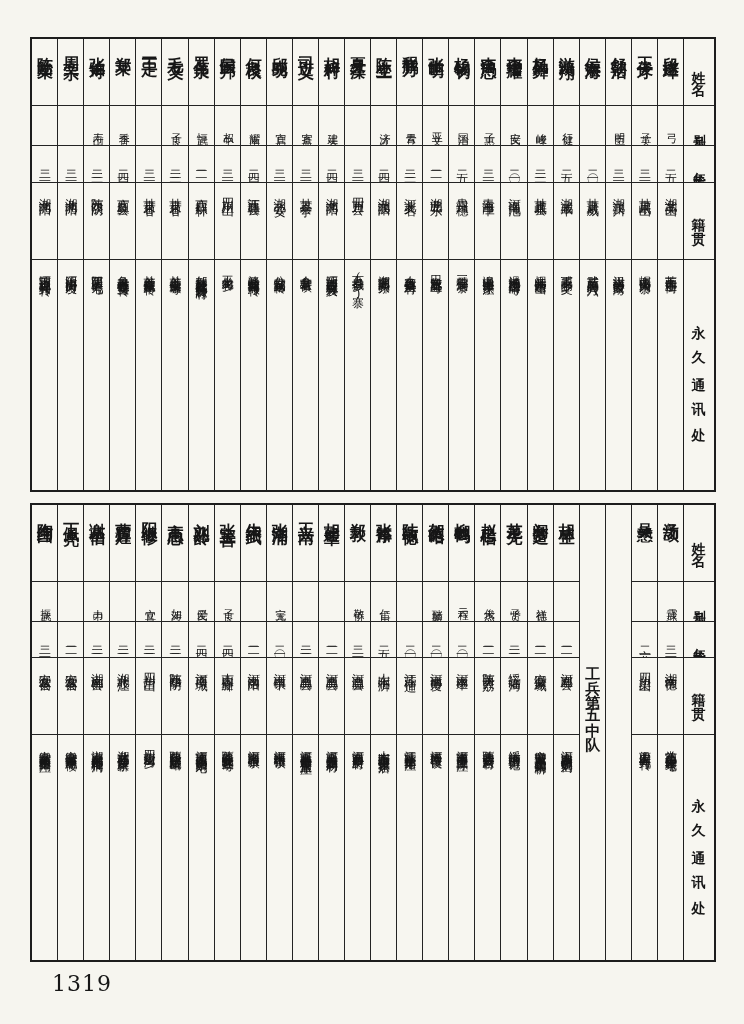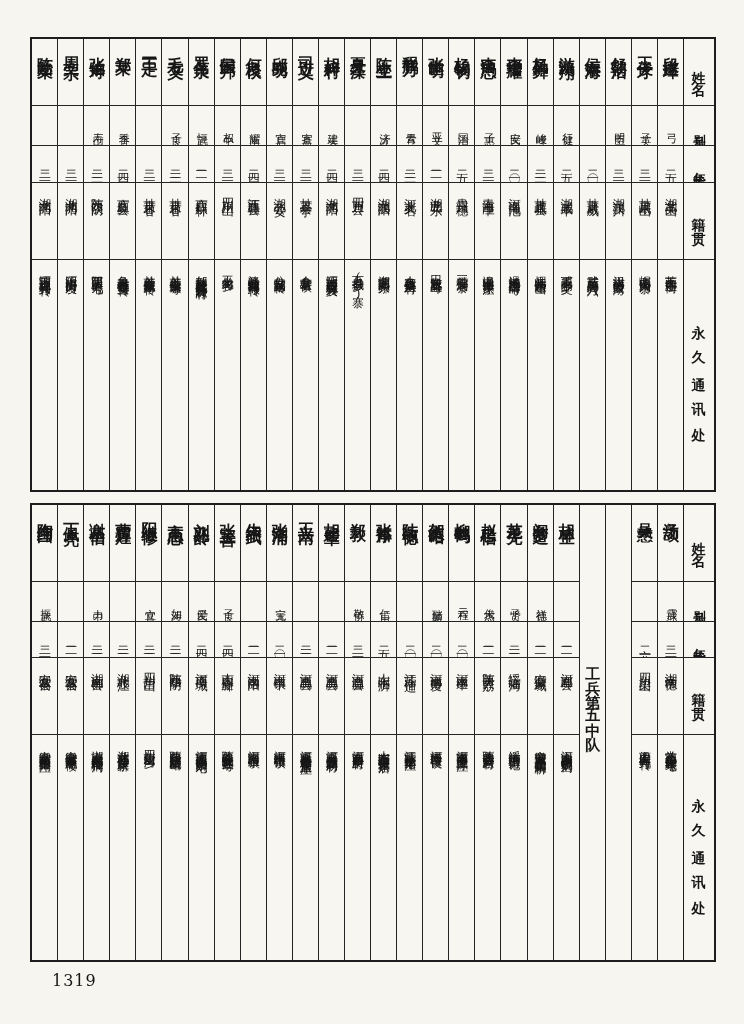--- a/index.html
+++ b/index.html
@@ -48,21 +48,21 @@
   .hdr .r-age    { font-size:12.5px; letter-spacing:2px; }
   .hdr .r-native { font-size:14px; letter-spacing:14px; padding-top:0; }
   .hdr .r-address{ font-size:14px; letter-spacing:26px; }
 
   .unit {
     font-size:15px; font-weight:bold; letter-spacing:14px;
     justify-content:flex-start; padding-top:150px;
   }
   .page-number {
     position:absolute; left:52px; top:971px;
-    font-size:16px; letter-spacing:1px;
+    font-size:22px; letter-spacing:1px;
     font-family:"DejaVu Serif","Liberation Serif",serif;
   }
 </style>
 </head>
 <body>
 
 <div class="sheet">
   <div class="rtable t0">
       <div class="col hdr">
         <div class="cell r-name">姓名</div>

